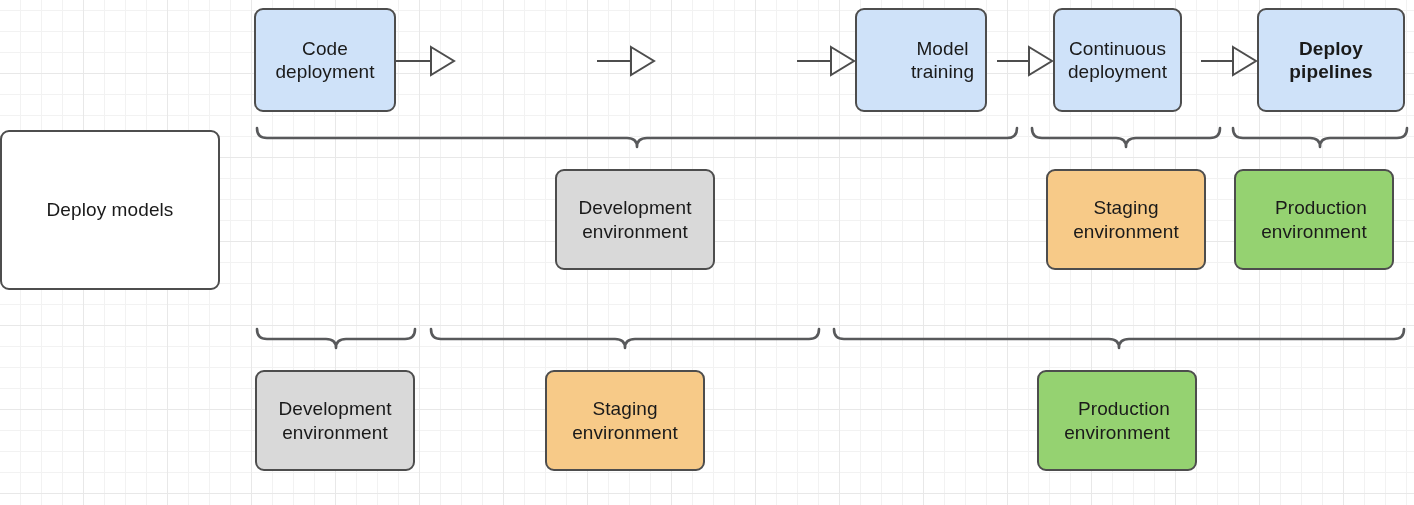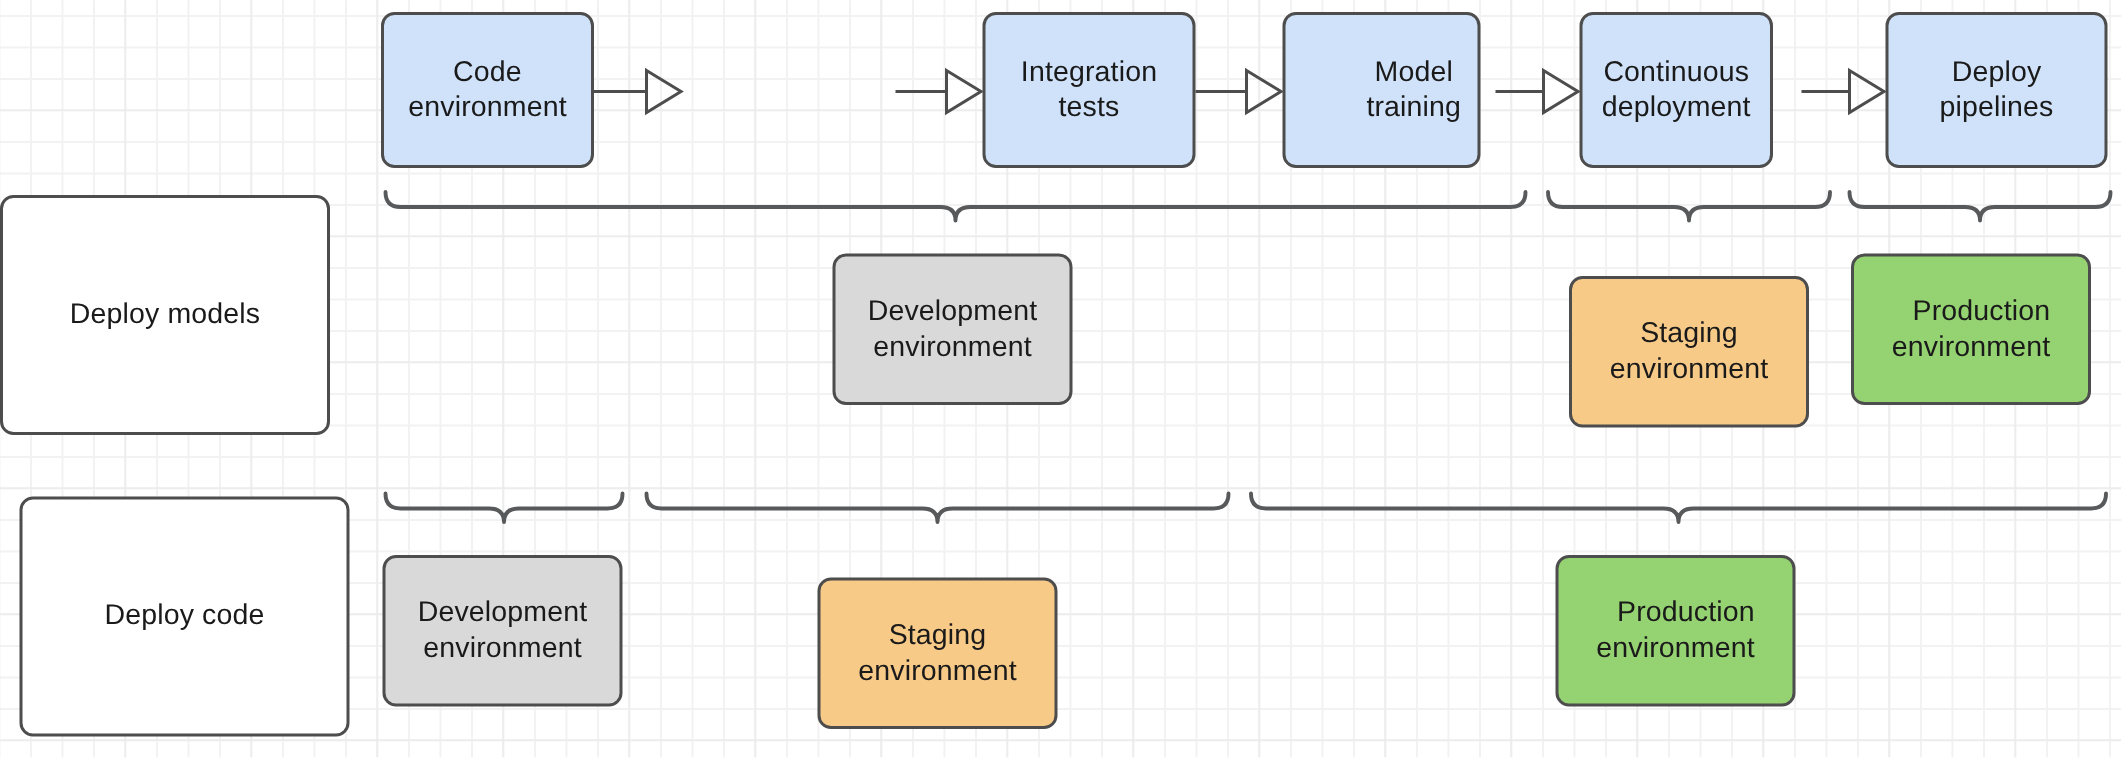--- a/index.html
+++ b/index.html
@@ -41,21 +41,21 @@
     color: #1a1a1a;
     font-size: 19px;
     line-height: 1.22;
     letter-spacing: 0.1px;
     white-space: pre-line;
     user-select: none;
   }
   .node-pipeline { background: #cfe2f9; }
   .node-plain    { background: #ffffff; }
   .node-dev      { background: #d9d9d9; }
-  .node-staging  { background: #f7ca88; margin-top: 15px; }
+  .node-staging  { background: #f7ca88; }
   .node-prod     { background: #94d濾; }
   .node-prod     { background: #95d271; text-align: right; }
 
   .arrow {
     position: absolute;
     overflow: visible;
   }
   .brace {
     position: absolute;
     overflow: visible;
@@ -73,28 +73,26 @@
     fill: none;
     stroke-linecap: round;
     stroke-linejoin: round;
   }
 </style>
 </head>
 <body>
 
 <div id="canvas">
     <div class="node node-pipeline" style="left: 254px; top: 8px; width: 142px; height: 104px;"><span>Code
-environment</span></div>
-    <div class="node node-pipeline" style="left: 655px; top: 8px; width: 142px; height: 104px;"><span>Integration
-tests</span></div>
+deployment</span></div>
     <div class="node node-pipeline" style="left: 855px; top: 8px; width: 132px; height: 104px; padding-left: 43px;"><span>Model
 training</span></div>
     <div class="node node-pipeline" style="left: 1053px; top: 8px; width: 129px; height: 104px;"><span>Continuous
 deployment</span></div>
-    <div class="node node-pipeline" style="left: 1257px; top: 8px; width: 148px; height: 104px;"><span>Deploy
+    <div class="node node-pipeline" style="left: 1257px; top: 8px; width: 148px; height: 104px; font-weight: bold;"><span>Deploy
 pipelines</span></div>
     <svg class="arrow" width="59" height="30" viewBox="0 0 59 30" style="left: 396px; top: 46px;">
       <line x1="0" y1="15" x2="36" y2="15"></line>
       <polygon points="35,1 58,15 35,29" fill="#ffffff"></polygon>
     </svg>
     <svg class="arrow" width="58" height="30" viewBox="0 0 58 30" style="left: 597px; top: 46px;">
       <line x1="0" y1="15" x2="35" y2="15"></line>
       <polygon points="34,1 57,15 34,29" fill="#ffffff"></polygon>
     </svg>
     <svg class="arrow" width="58" height="30" viewBox="0 0 58 30" style="left: 797px; top: 46px;">
@@ -118,21 +116,20 @@
     </svg>
     <svg class="brace" width="176" height="32" viewBox="0 0 176 32" style="left: 1232px; top: 124px;">
       <path d="M 1,4 Q 1,14 11,14 L 78,14 Q 88,14 88,23 Q 88,14 98,14 L 165,14 Q 175,14 175,4"></path>
     </svg>
     <div class="node node-dev" style="left: 555px; top: 169px; width: 160px; height: 101px;"><span>Development
 environment</span></div>
     <div class="node node-staging" style="left: 1046px; top: 169px; width: 160px; height: 101px;"><span>Staging
 environment</span></div>
     <div class="node node-prod" style="left: 1234px; top: 169px; width: 160px; height: 101px;"><span>Production
 environment</span></div>
-    <div class="node node-plain" style="left: 13px; top: 331px; width: 220px; height: 160px;"><span>Deploy code</span></div>
     <svg class="brace" width="160" height="32" viewBox="0 0 160 32" style="left: 256px; top: 325px;">
       <path d="M 1,4 Q 1,14 11,14 L 70,14 Q 80,14 80,23 Q 80,14 90,14 L 149,14 Q 159,14 159,4"></path>
     </svg>
     <svg class="brace" width="390" height="32" viewBox="0 0 390 32" style="left: 430px; top: 325px;">
       <path d="M 1,4 Q 1,14 11,14 L 185,14 Q 195,14 195,23 Q 195,14 205,14 L 379,14 Q 389,14 389,4"></path>
     </svg>
     <svg class="brace" width="572" height="32" viewBox="0 0 572 32" style="left: 833px; top: 325px;">
       <path d="M 1,4 Q 1,14 11,14 L 276,14 Q 286,14 286,23 Q 286,14 296,14 L 561,14 Q 571,14 571,4"></path>
     </svg>
     <div class="node node-dev" style="left: 255px; top: 370px; width: 160px; height: 101px;"><span>Development

